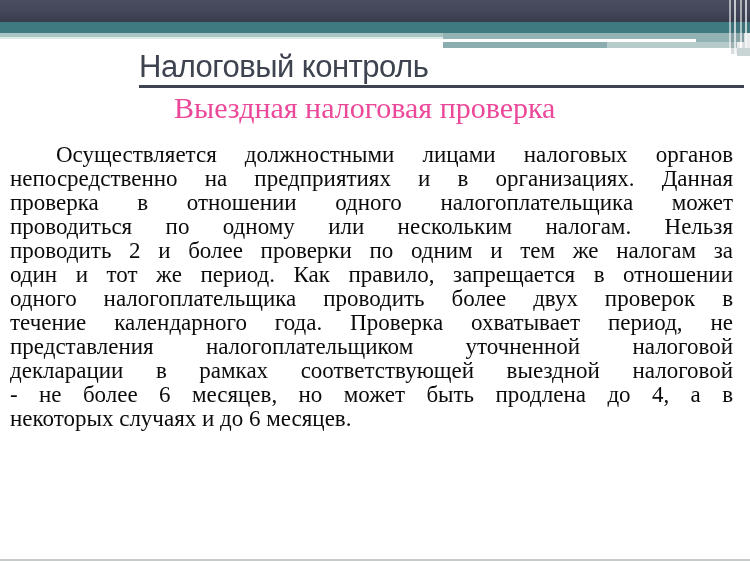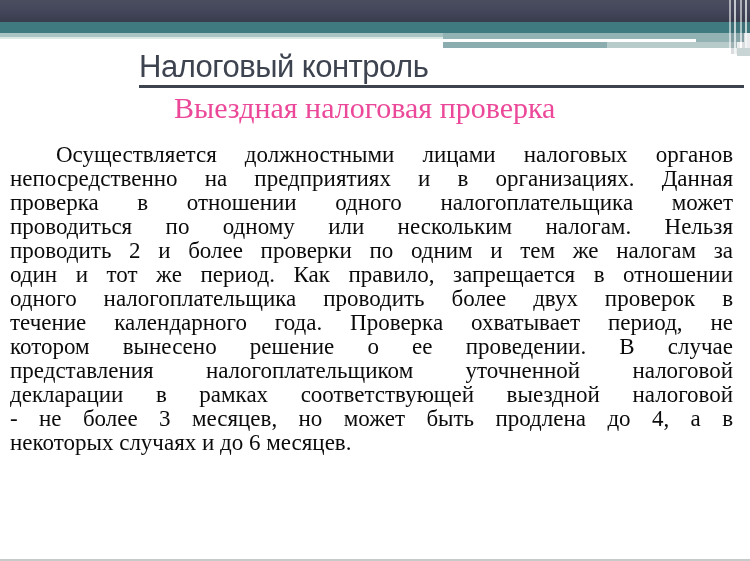--- a/index.html
+++ b/index.html
@@ -87,21 +87,20 @@
 
   <div class="body">
       <div class="body-line first">Осуществляется должностными лицами налоговых органов</div>
       <div class="body-line">непосредственно на предприятиях и в организациях. Данная</div>
       <div class="body-line">проверка в отношении одного налогоплательщика может</div>
       <div class="body-line">проводиться по одному или нескольким налогам. Нельзя</div>
       <div class="body-line">проводить 2 и более проверки по одним и тем же налогам за</div>
       <div class="body-line">один и тот же период. Как правило, запрещается в отношении</div>
       <div class="body-line">одного налогоплательщика проводить более двух проверок в</div>
       <div class="body-line">течение календарного года. Проверка охватывает период, не</div>
-      <div class="body-line">котором вынесено решение о ее проведении. В случае</div>
       <div class="body-line">представления налогоплательщиком уточненной налоговой</div>
       <div class="body-line">декларации в рамках соответствующей выездной налоговой</div>
-      <div class="body-line">- не более 3 месяцев, но может быть продлена до 4, а в</div>
+      <div class="body-line">- не более 6 месяцев, но может быть продлена до 4, а в</div>
       <div class="body-line last">некоторых случаях и до 6 месяцев.</div>
     </div>
 
   <div class="bottom-edge"></div>
 </div>
 
 </body></html>

